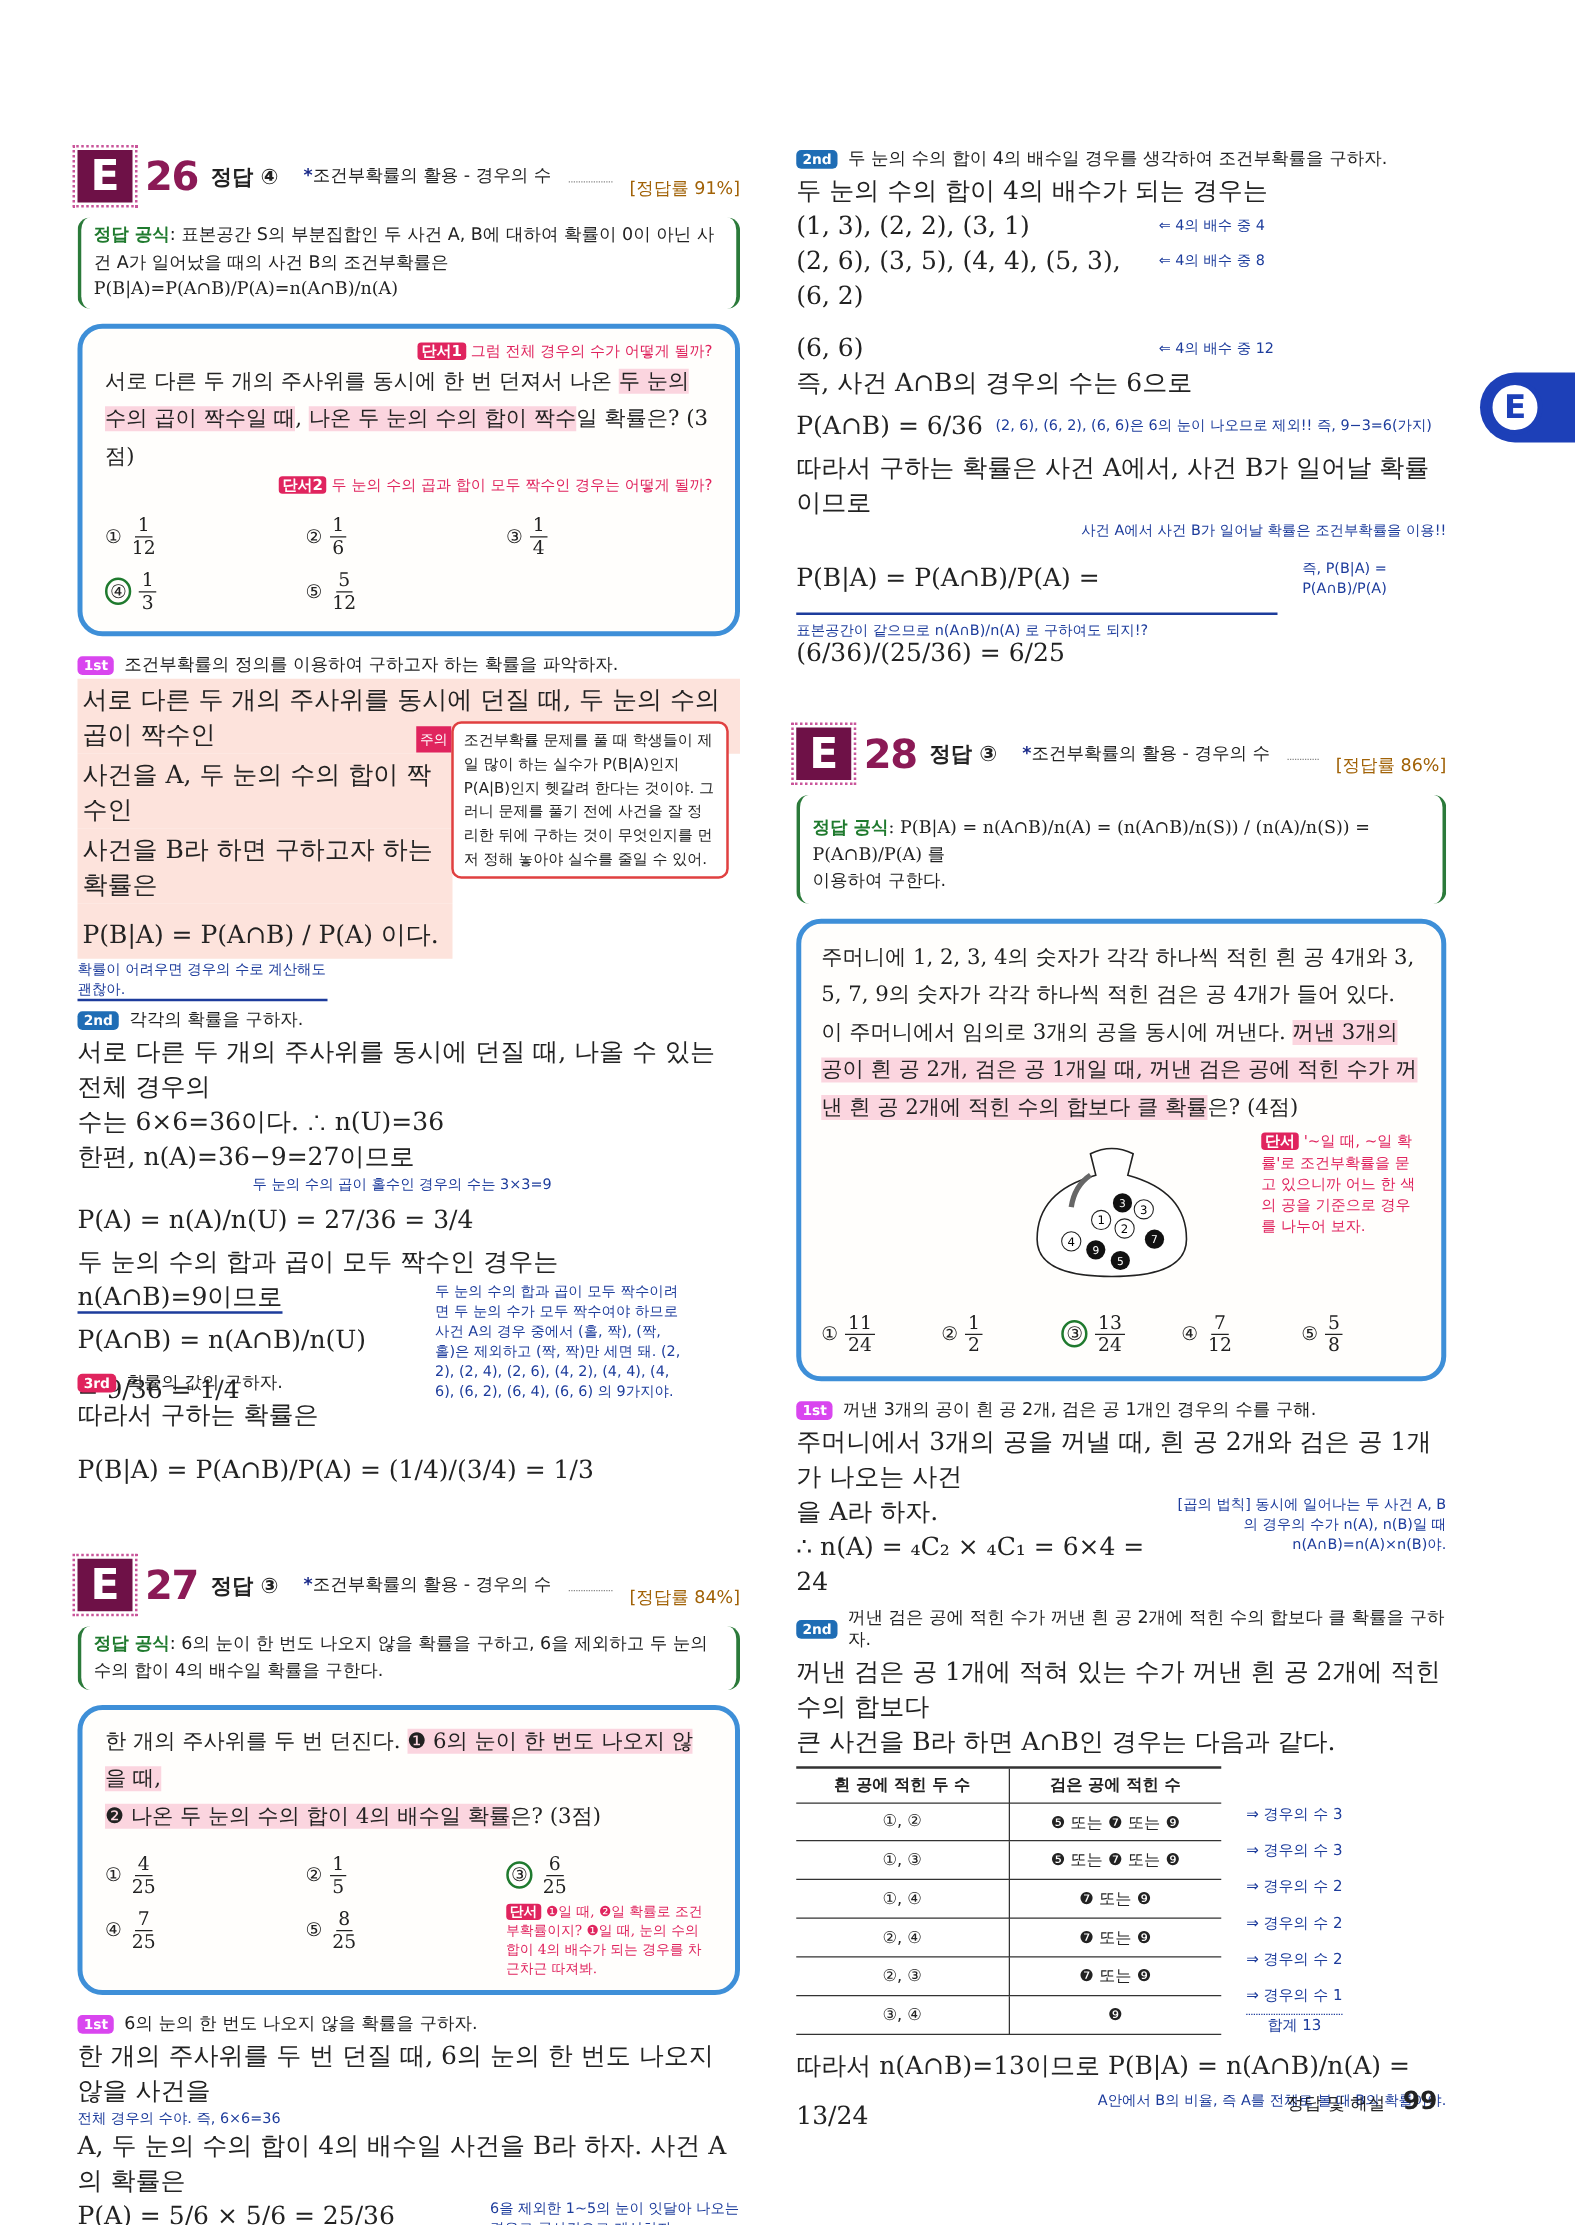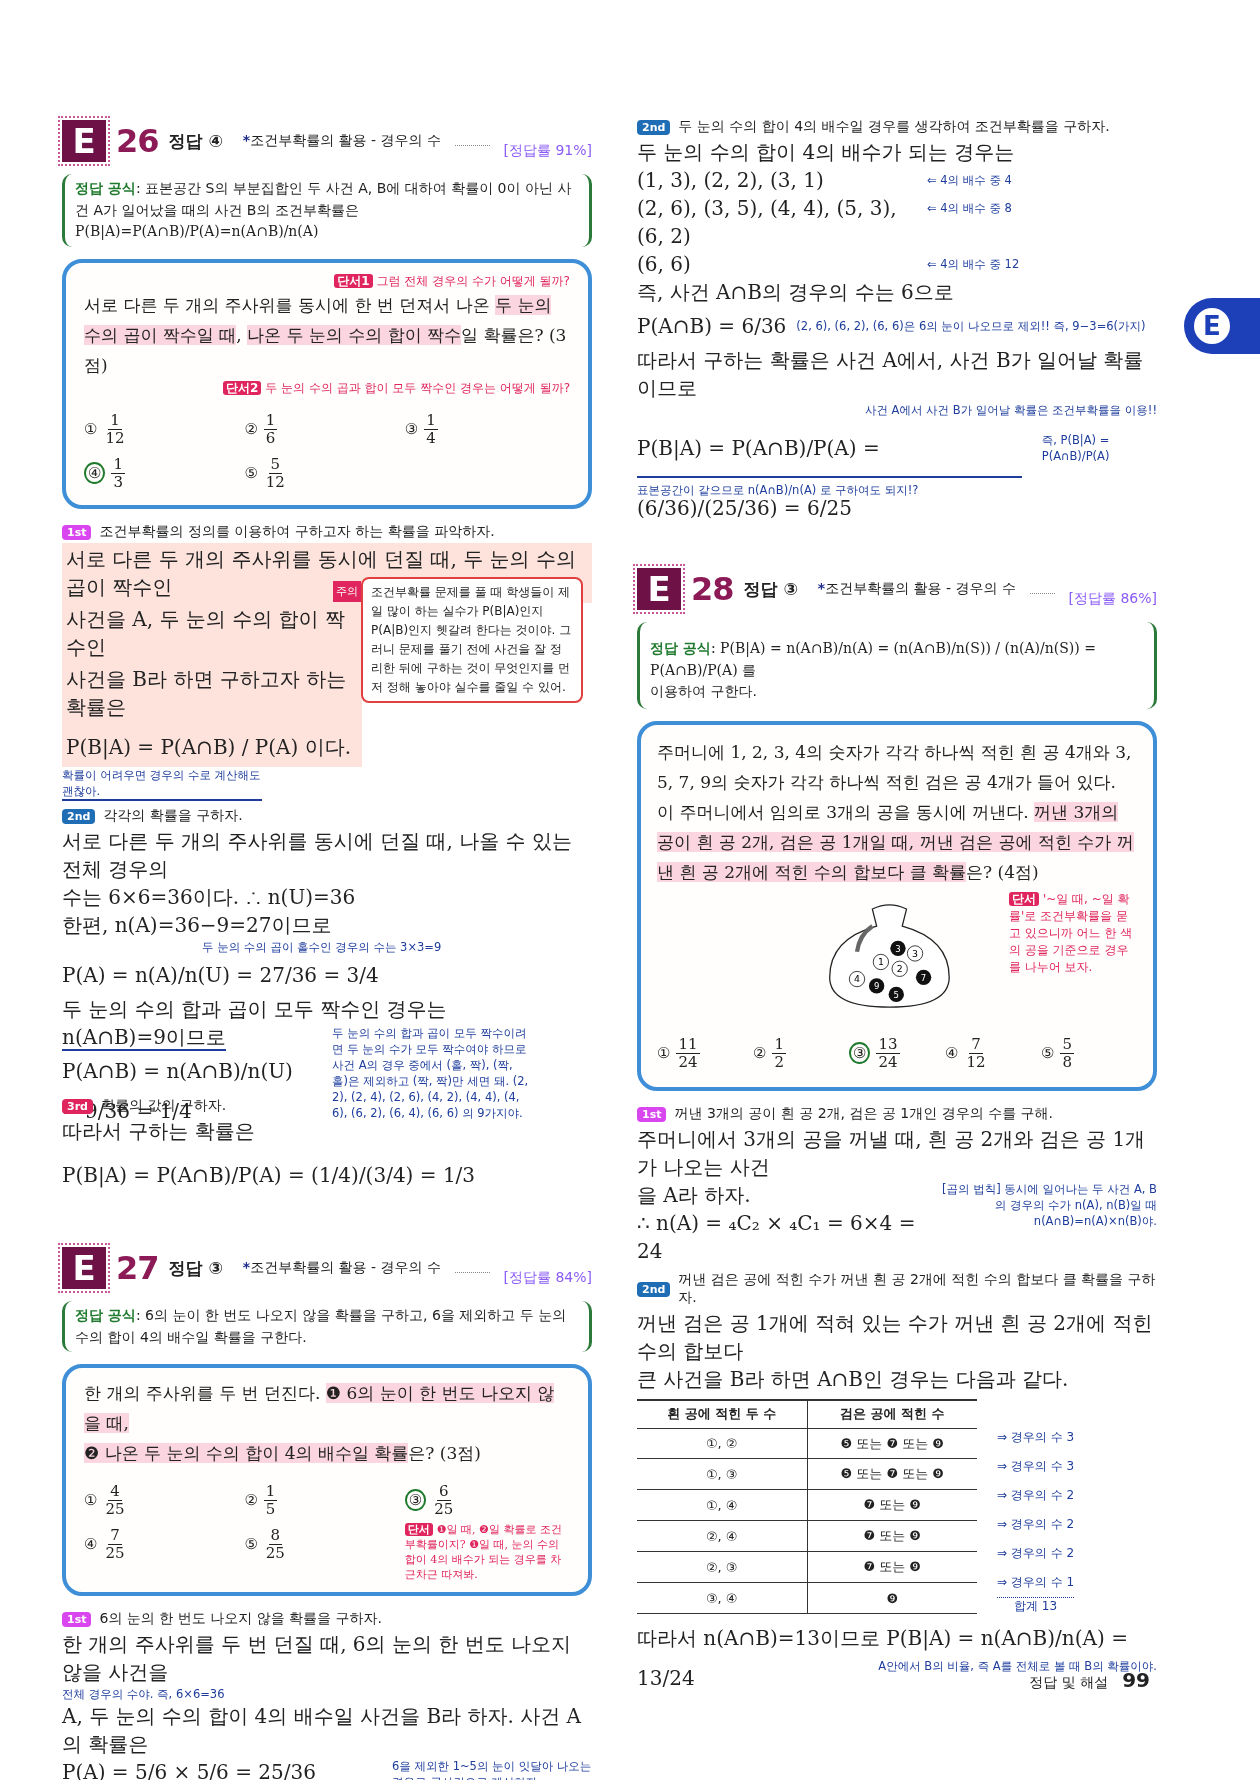--- a/index.html
+++ b/index.html
@@ -11,21 +11,21 @@
   .col-right { left: 637px; top: 118px; width: 520px; }
 
   .qhead { display: flex; align-items: center; gap: 10px; height: 46px; margin-bottom: 10px; }
   .ebadge { width: 44px; height: 42px; background: #6e1147; color: #fff; font: bold 34px "DejaVu Sans", sans-serif;
             display: flex; align-items: center; justify-content: center; outline: 2px dotted #c9559a; outline-offset: 2px; }
   .qnum { font: bold 32px "DejaVu Sans", sans-serif; color: #8b1a56; letter-spacing: -1px; }
   .answer { font: bold 17px "DejaVu Sans", sans-serif; color: #222; margin-left: 0; }
   .topic { font-size: 14px; color: #222; margin-left: 10px; }
   .topic .star { color: #1a2a8a; font-weight: bold; }
   .dots { flex: 1; border-bottom: 1px dotted #888; margin: 0 4px; height: 10px; }
-  .rate { font-size: 14px; color: #8b5cf6; margin-top: 20px; }
+  .rate { font-size: 14px; color: #a16207; margin-top: 20px; }
 
   .formula { border-left: 3px solid #2b7a3a; border-right: 3px solid #2b7a3a; border-radius: 10px;
              padding: 4px 10px; font-size: 14px; line-height: 1.55; margin-bottom: 12px; }
   .formula .flabel { color: #1f7a2e; font-weight: bold; }
 
   .qbox { border: 4px solid #3e8fd8; border-radius: 20px; background: #fffefc; padding: 10px 18px; margin-bottom: 14px; position: relative; }
   .qtext { font-family: "DejaVu Serif", serif; font-size: 17px; line-height: 30px; }
   .hl { background: #fbd5df; }
   .hint { color: #e0245e; font-size: 12px; }
   .hint .tag { background: #e0245e; color: #fff; border-radius: 3px; padding: 0 3px; font-weight: bold; margin-right: 4px; }
@@ -139,21 +139,21 @@
   <div class="step">
       <span class="stag s2">2nd</span>
       <span>각각의 확률을 구하자.</span>
     </div>
   <div class="body">서로 다른 두 개의 주사위를 동시에 던질 때, 나올 수 있는 전체 경우의</div>
   <div class="body">수는 6×6=36이다.      ∴ n(U)=36</div>
   <div class="body">한편, n(A)=36−9=27이므로</div>
   <div class="note" style="padding-left:140px">두 눈의 수의 곱이 홀수인 경우의 수는 3×3=9</div>
   <div class="body" style="height:40px;line-height:40px">P(A) = n(A)/n(U) = 27/36 = 3/4</div>
   <div class="body">두 눈의 수의 합과 곱이 모두 짝수인 경우는</div>
-  <div style="display:flex;gap:20px;">
+  <div style="display:flex;gap:36px;">
     <div style="width:250px">
       <div class="body"><span class="ul">n(A∩B)=9이므로</span></div>
       <div class="body" style="height:40px;line-height:40px">P(A∩B) = n(A∩B)/n(U) = 9/36 = 1/4</div>
       <div class="step">
           <span class="stag s3">3rd</span>
           <span>확률의 값의 구하자.</span>
         </div>
       <div class="body">따라서 구하는 확률은</div>
     </div>
     <div class="note" style="width:200px;padding-top:2px">두 눈의 수의 합과 곱이 모두 짝수이려면 두 눈의 수가 모두 짝수여야 하므로 사건 A의 경우 중에서 (홀, 짝), (짝, 홀)은 제외하고 (짝, 짝)만 세면 돼. (2, 2), (2, 4), (2, 6), (4, 2), (4, 4), (4, 6), (6, 2), (6, 4), (6, 6) 의 9가지야.</div>
@@ -235,21 +235,21 @@
     </div>
   <div class="body">두 눈의 수의 합이 4의 배수가 되는 경우는</div>
   <div style="display:flex;">
       <span class="body" style="width:290px">(1, 3), (2, 2), (3, 1)</span>
       <span class="note" style="line-height:28px">⇐ 4의 배수 중 4</span>
     </div>
   <div style="display:flex;">
       <span class="body" style="width:290px">(2, 6), (3, 5), (4, 4), (5, 3), (6, 2)</span>
       <span class="note" style="line-height:28px">⇐ 4의 배수 중 8</span>
     </div>
-  <div style="display:flex;">
+  <div style="display:flex;margin-top:14px;">
       <span class="body" style="width:290px">(6, 6)</span>
       <span class="note" style="line-height:28px">⇐ 4의 배수 중 12</span>
     </div>
   <div class="body">즉, 사건 A∩B의 경우의 수는 6으로</div>
   <div style="display:flex;gap:10px;align-items:center">
     <div class="body" style="height:40px;line-height:40px">P(A∩B) = 6/36</div>
     <div class="note">(2, 6), (6, 2), (6, 6)은 6의 눈이 나오므로 제외!! 즉, 9−3=6(가지)</div>
   </div>
   <div class="body">따라서 구하는 확률은 사건 A에서, 사건 B가 일어날 확률이므로</div>
   <div class="note" style="text-align:right">사건 A에서 사건 B가 일어날 확률은 조건부확률을 이용!!</div>

